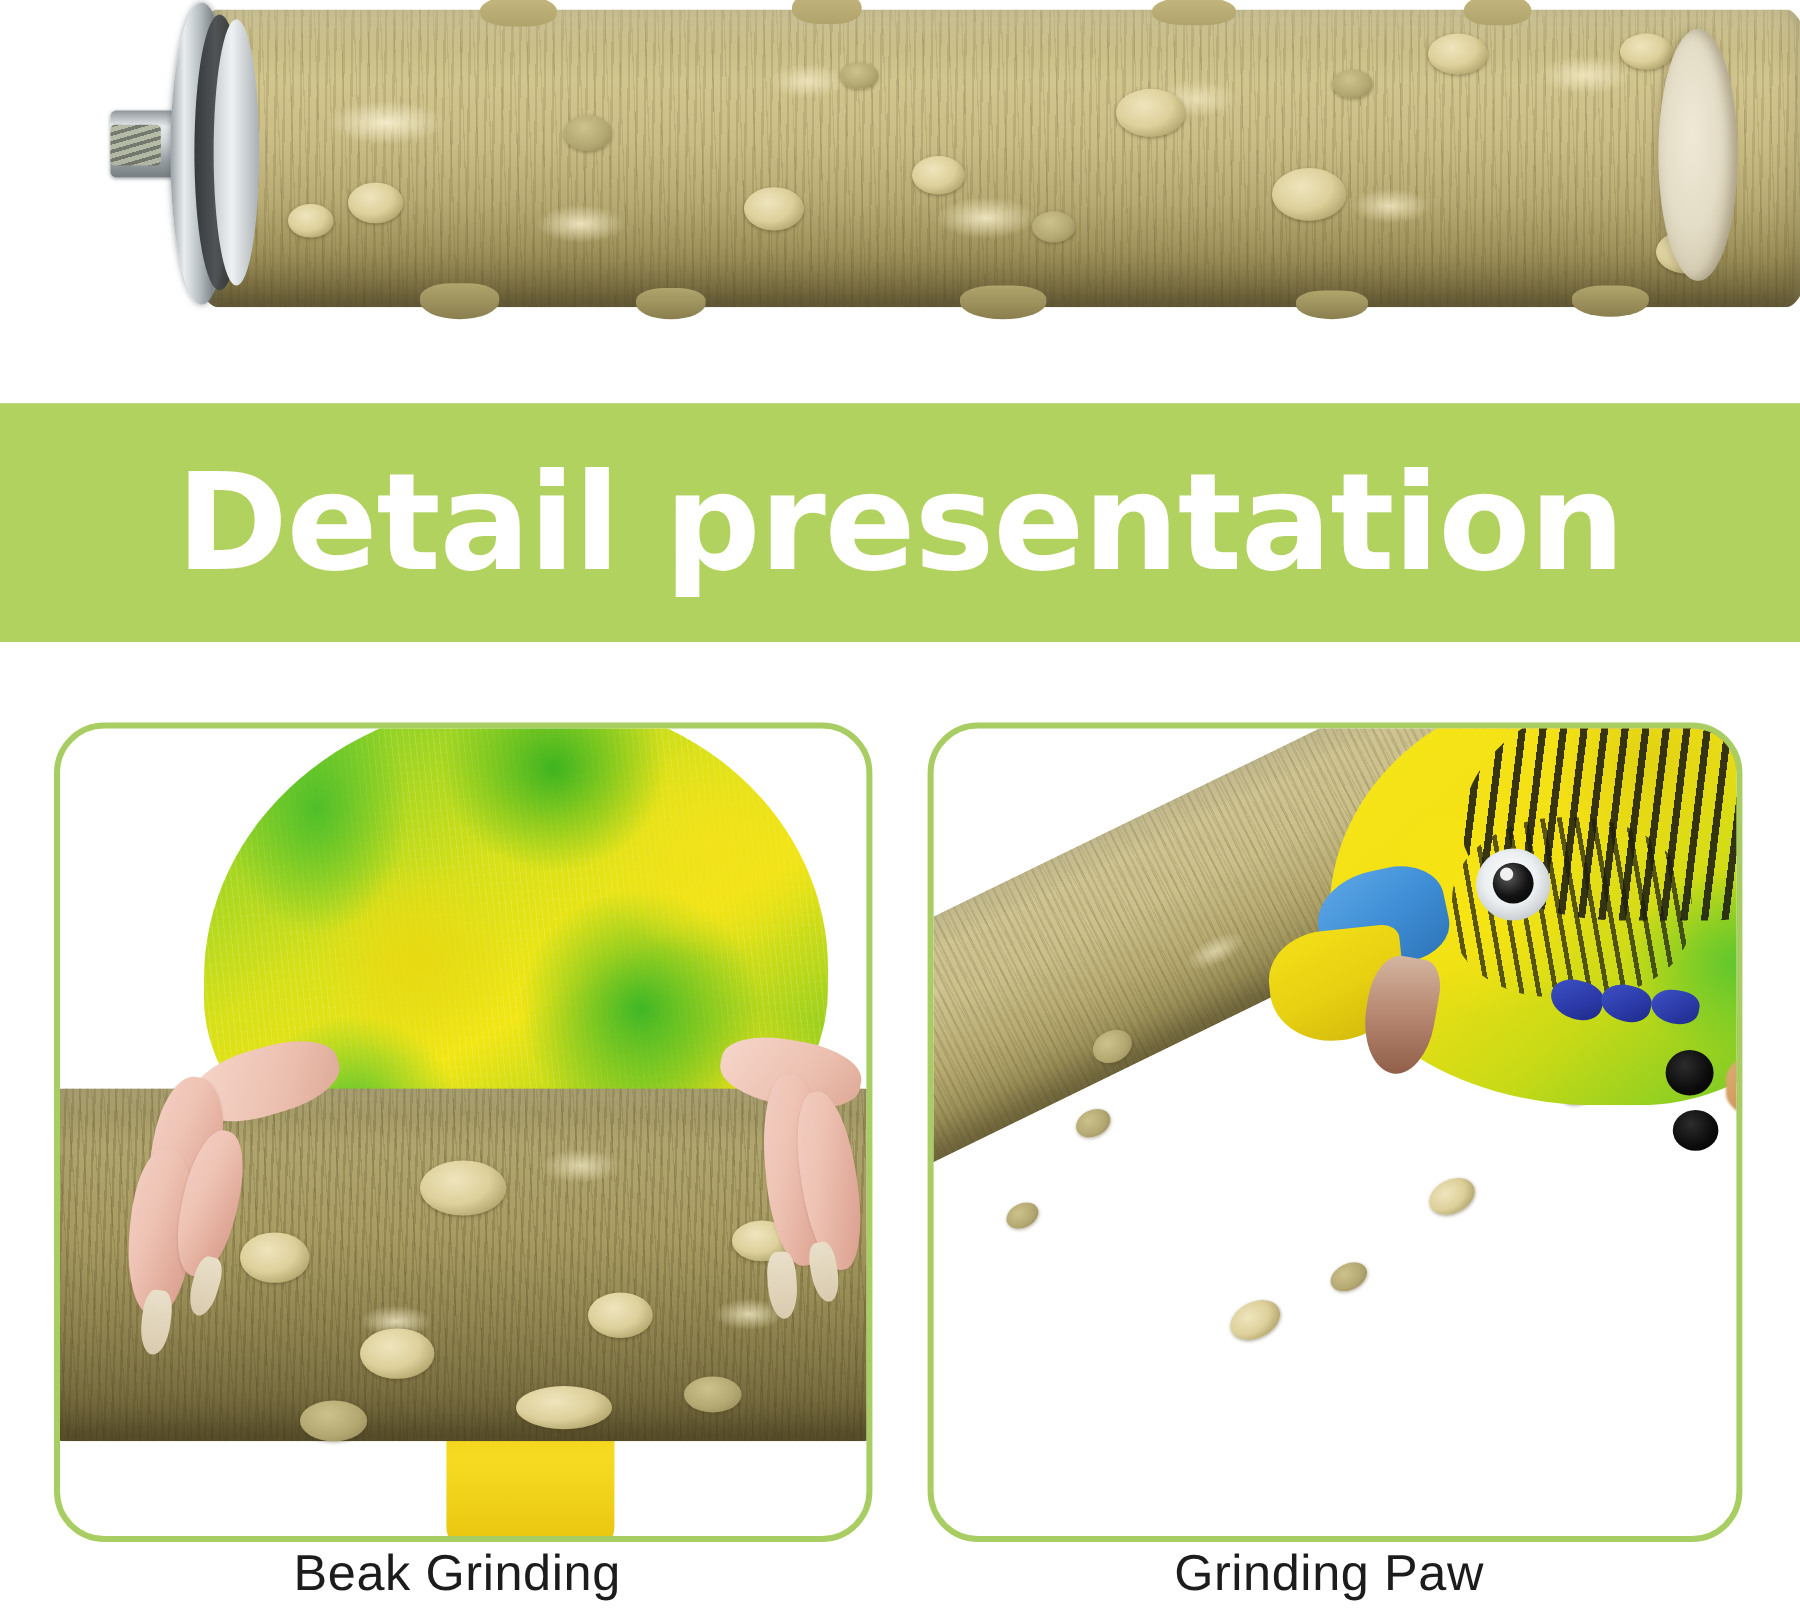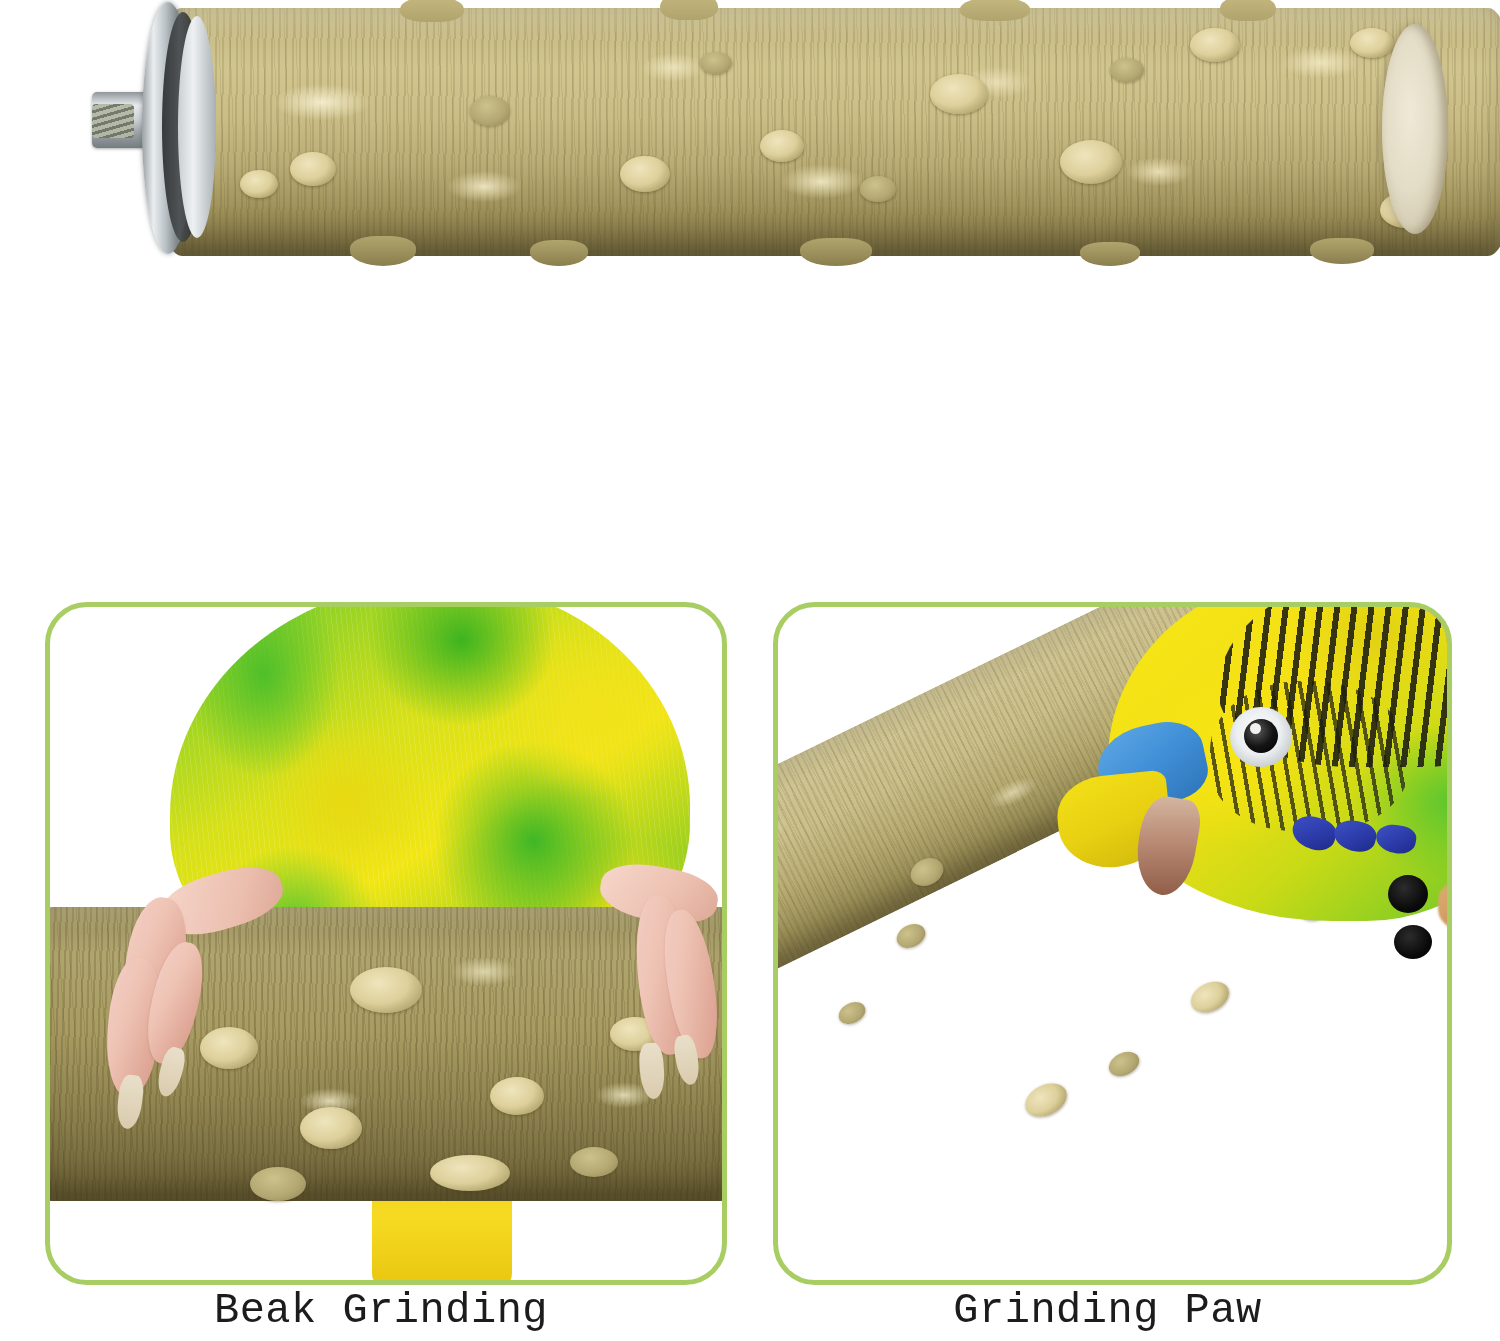--- a/index.html
+++ b/index.html
@@ -92,21 +92,21 @@
   .panel-frame{
     position:absolute;border:5px solid #a8cd62;border-radius:42px;
     background:#ffffff;overflow:hidden;
   }
   #panel-left  .panel-frame{left:45px;  top:67px; width:672px; height:673px;}
   #panel-right .panel-frame{left:773px; top:67px; width:669px; height:673px;}
 
   .caption{
     position:absolute;top:752px;width:100%;text-align:center;
     font-size:42px;color:#1c1c1c;font-weight:400;letter-spacing:.5px;
-    font-family:Liberation Mono, monospace;
+    font-family:Liberation Sans, sans-serif;
   }
   #panel-left  .caption{left:45px;  width:672px;}
   #panel-right .caption{left:773px; width:669px;}
 
   
   .bird-body{
     position:absolute;left:120px;top:-26px;width:520px;height:420px;
     border-radius:54% 50% 44% 46% / 58% 56% 44% 42%;
     background:
       radial-gradient(ellipse 110px 150px at 18% 22%, #4fbf2a 0%, rgba(79,191,42,0) 70%),
@@ -274,20 +274,23 @@
       <div class="cut-face"></div>
 
       <div class="bolt"></div>
       <div class="bolt-threads"></div>
       <div class="washer"></div>
       <div class="washer-inner"></div>
       <div class="washer-face"></div>
     </div>
   </div>
 
+  <div class="banner">
+    <div class="banner-text">Detail presentation</div>
+  </div>
 
   <div class="panels">
 
     <div id="panel-left">
       <div class="panel-frame">
         <div class="bird-body"></div>
         <div class="bird-tail"></div>
         <div class="perch-h"></div>
 
         <div class="knob" style="left:150px;top:420px;width:58px;height:42px;"></div>

